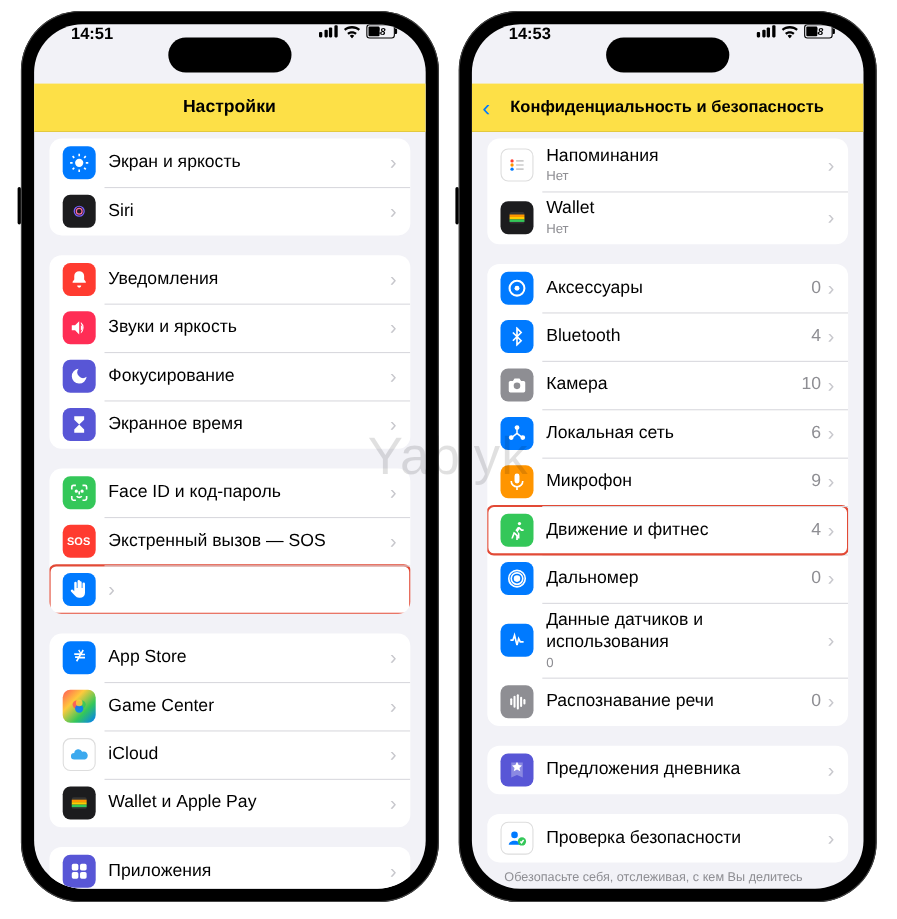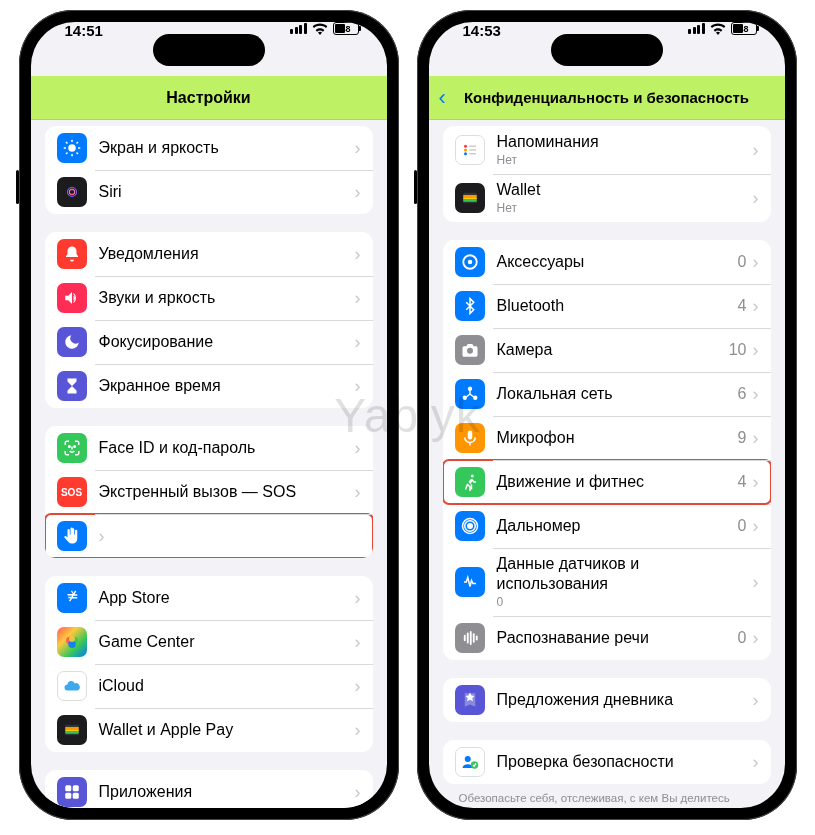--- a/index.html
+++ b/index.html
@@ -67,30 +67,30 @@
   .signal { display:flex; align-items:flex-end; gap:1.5px; }
   .signal i { width:3px; background:#000; border-radius:1px; }
   .signal i:nth-child(1){height:5px}.signal i:nth-child(2){height:7px}.signal i:nth-child(3){height:9px}.signal i:nth-child(4){height:11px}
   .wifi-svg { width:16px; height:12px; }
   .battery {
     width: 26px; height: 13px; border:1px solid #000; border-radius:3px;
     position:relative; display:flex; align-items:center; padding:1px;
   }
   .battery::after{content:"";position:absolute;right:-3px;top:3px;width:2px;height:5px;background:#000;border-radius:0 1px 1px 0;}
   .battery-fill{height:100%; width:48%; background:#000; border-radius:1px;}
-  .battery-text{font-size:9px;font-weight:700;position:absolute;left:0;right:0;text-align:center;}
+  .battery-text{font-size:9px;font-weight:700;position:absolute;left:0;right:0;text-align:center;font-style:italic;}
 
   .nav-header {
     height: 44px;
     display:flex;
     align-items:center;
     justify-content:center;
     position:relative;
     border-bottom: 0.5px solid rgba(0,0,0,0.1);
-    background:#bef264;
+    background:#fde047;
   }
   .nav-title { font-size:16px; font-weight:600; }
   .nav-back {
     position:absolute; left:10px; top:50%; transform:translateY(-50%);
     color:#007aff; display:flex; align-items:center;
   }
   .chev-back{font-size:22px;line-height:1;}
 
   .content {
     padding: 0 14px 20px;

